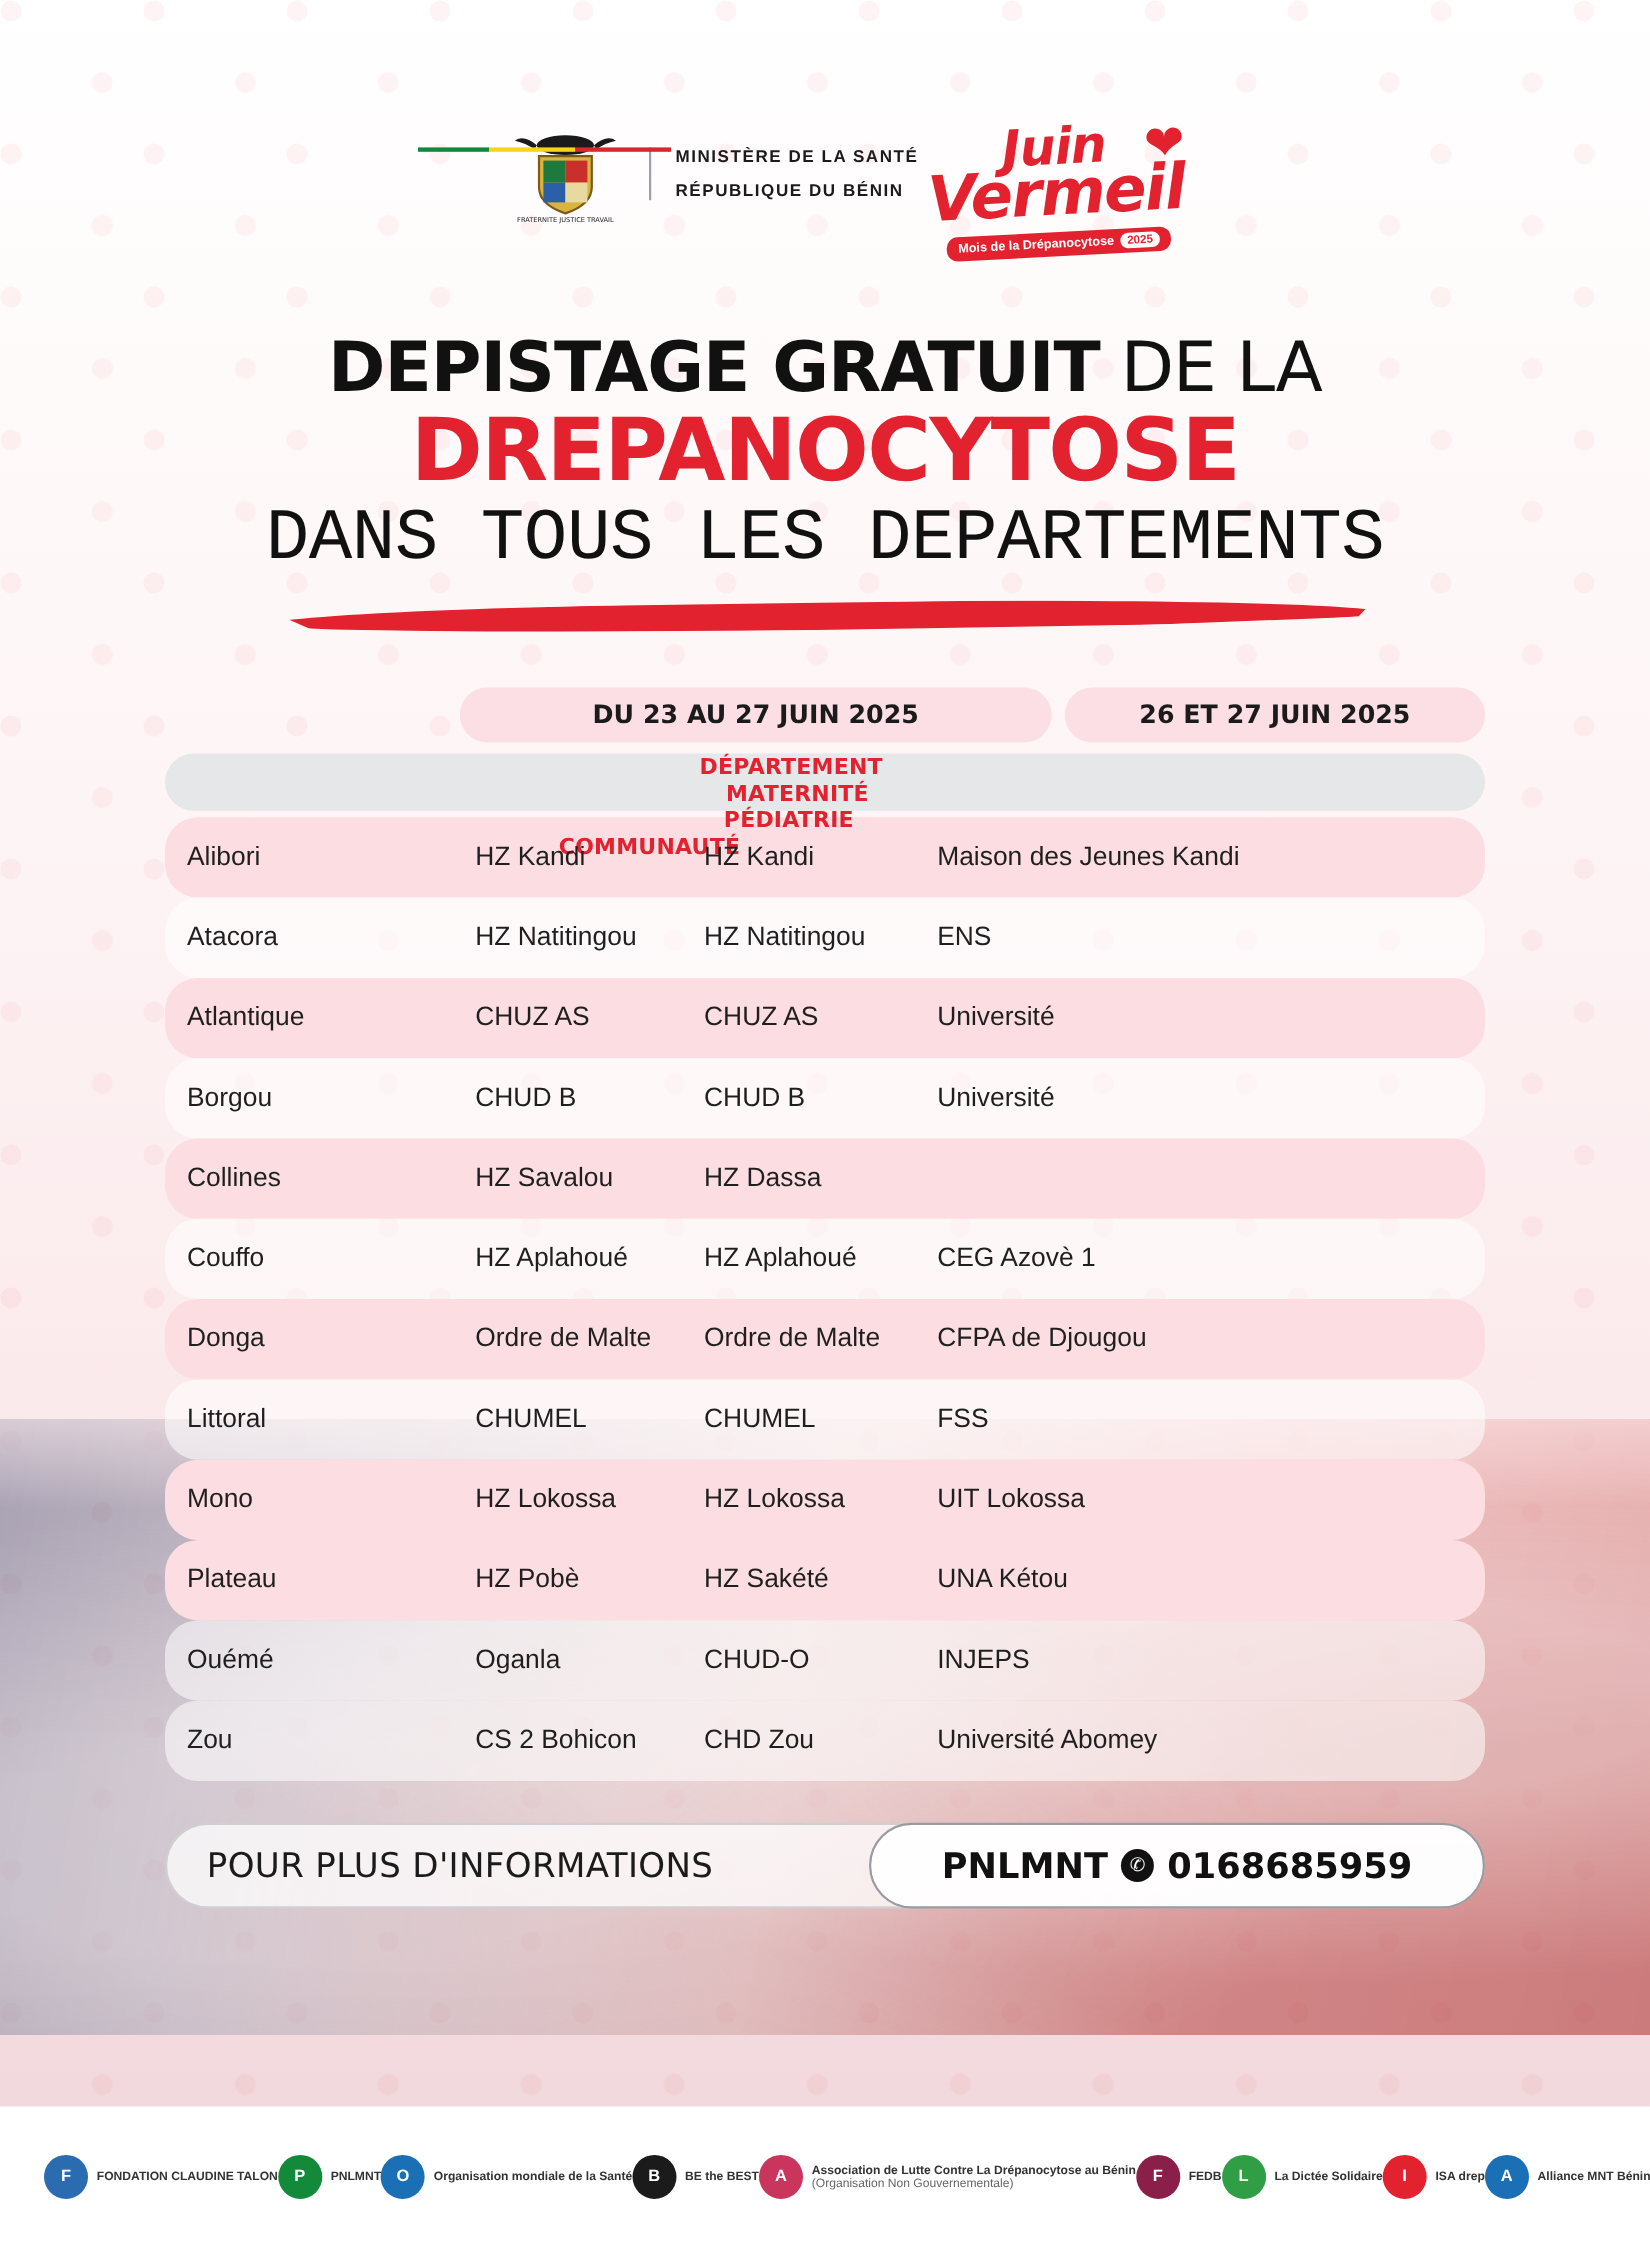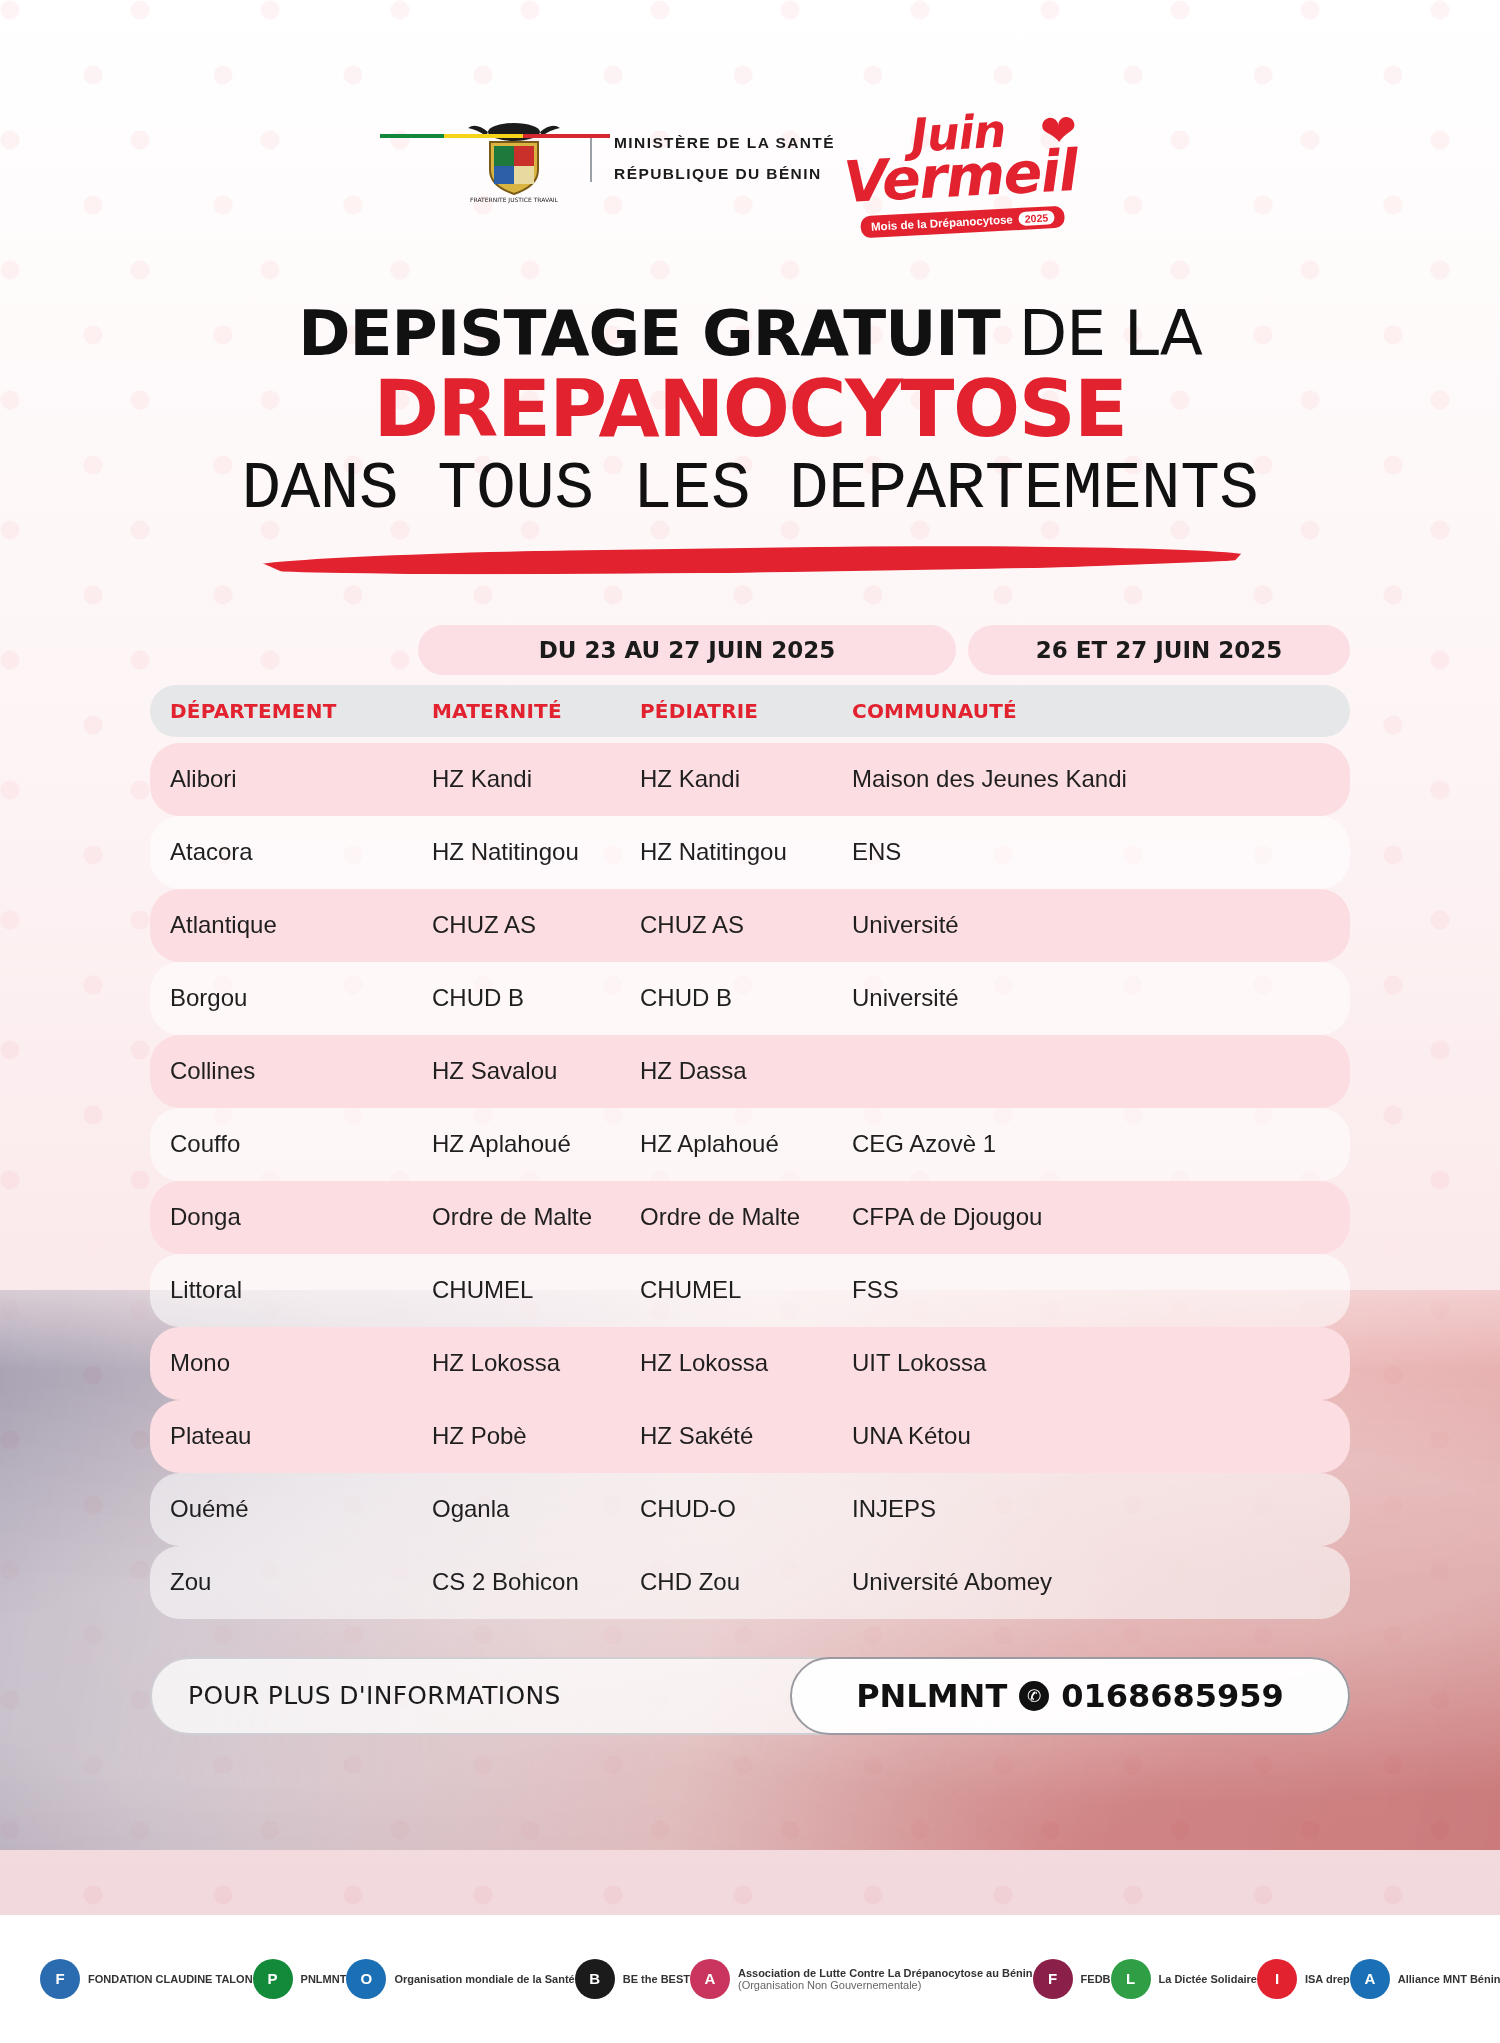--- a/index.html
+++ b/index.html
@@ -215,20 +215,21 @@
   .period-gap { width: 12px; flex: none; background: transparent; }
   .period-b { width: 382px; flex: none; }
 
   .hdr-row {
     display: flex;
     align-items: center;
     background: #e6e7e9;
     border-radius: 26px;
     height: 52px;
     margin-bottom: 6px;
+    flex-direction: column;
   }
   .hdr-cell {
     font-family: "DejaVu Sans", sans-serif;
     font-weight: bold;
     font-size: 20px;
     letter-spacing: 0.2px;
     color: #e2222f;
     padding-left: 14px;
   }
   .c1 { width: 268px; flex: none; padding-left: 20px; }
@@ -263,21 +264,21 @@
     background: rgba(255,255,255,0.75);
     border: 2px solid #cfcfd3;
     border-radius: 40px;
     display: flex;
     align-items: center;
     padding-left: 36px;
     justify-content: space-between;
   }
   .info-text {
     font-family: "DejaVu Sans", sans-serif;
-    font-size: 25px;
+    font-size: 31px;
     color: #1b1b1b;
     letter-spacing: 0.3px;
   }
   .phone-pill {
     height: 78px;
     min-width: 560px;
     margin-right: -2px;
     background: rgba(255,255,255,0.9);
     border: 2px solid #9a9aa0;
     border-radius: 40px;

